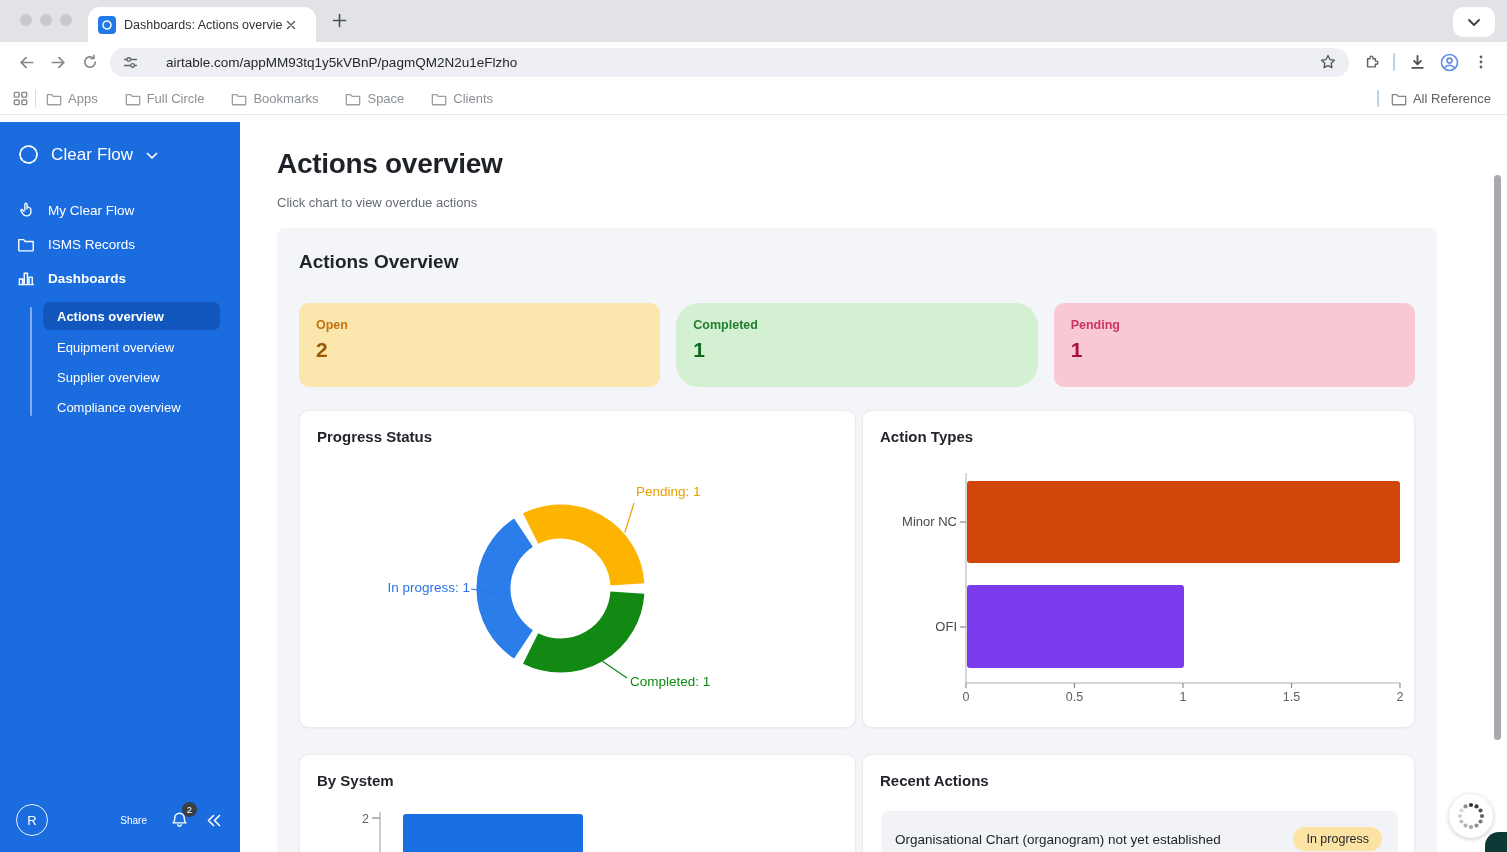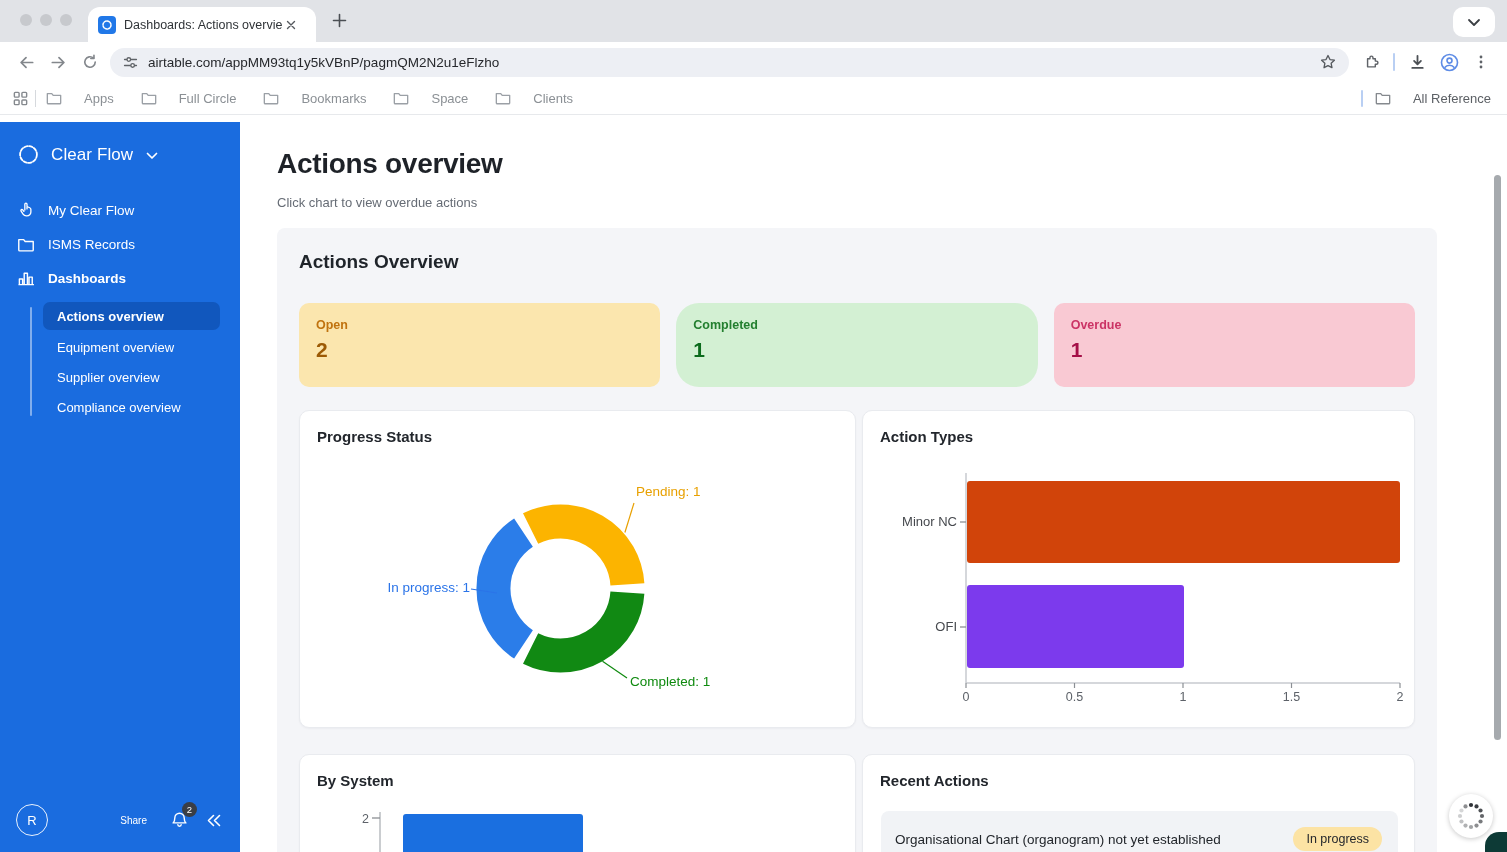--- a/index.html
+++ b/index.html
@@ -16,28 +16,28 @@
   .tab-title { font-size:12.5px; color:#2f3337; width:158px; overflow:hidden; white-space:nowrap; }
   .tab-close { margin-left:2px; display:flex; }
   .newtab { position:absolute; left:330px; top:11px; display:flex; }
   .tabsearch { position:absolute; right:12px; top:7px; width:42px; height:30px; background:#fff;
                border-radius:10px; display:flex; align-items:center; justify-content:center; }
 
   .toolbar { height:40px; background:#fff; display:flex; align-items:center; padding:0 10px; }
   .nav-btn { width:32px; height:32px; display:flex; align-items:center; justify-content:center; flex-shrink:0; }
   .urlbar { flex:1; height:29px; background:#edeff4; border-radius:15px; display:flex; align-items:center;
             margin:0 6px 0 4px; padding:0 12px; min-width:0; }
-  .url-text { font-size:13.5px; color:#26282c; margin-left:9px; white-space:nowrap; overflow:hidden; }
+  .url-text { font-size:13.5px; color:#26282c; margin-left:27px; white-space:nowrap; overflow:hidden; }
   .url-star { margin-left:auto; display:flex; }
   .tb-sep { width:2px; height:18px; background:#b9cff3; border-radius:1px; margin:0 6px; }
 
   .bookmarks { height:33px; background:#fff; display:flex; align-items:center; padding:0 12px;
                border-bottom:1px solid #e7e9ec; }
   .bm-sep { width:1px; height:17px; background:#d6d9dd; margin:0 10px 0 6px; }
-  .bm { display:flex; align-items:center; gap:22px; font-size:13px; color:#8b9095; margin-right:27px; white-space:nowrap; }
+  .bm { display:flex; align-items:flex-end; gap:6px; font-size:13px; color:#8b9095; margin-right:27px; white-space:nowrap; }
   .bm-right { margin-left:auto; display:flex; align-items:center; }
   .bm-right .bm { margin-right:4px; color:#5c6065; }
   .bm-sep-blue { width:2px; height:17px; background:#b9cff3; border-radius:1px; margin-right:12px; }
   .chrome-spacer { height:7px; background:#fff; }
 
   
   .app { display:flex; height:730px; }
 
   .sidebar { width:240px; flex-shrink:0; background:#1a6cdf; color:#fff; position:relative; }
   .logo-row { display:flex; align-items:center; gap:11px; padding:21px 16px 0 17px; }
@@ -338,21 +338,21 @@
       <div class="stats">
         <div class="stat s-amber">
           <div class="lbl">Open</div>
           <div class="val">2</div>
         </div>
         <div class="stat s-green">
           <div class="lbl">Completed</div>
           <div class="val">1</div>
         </div>
         <div class="stat s-pink">
-          <div class="lbl">Overdue</div>
+          <div class="lbl">Pending</div>
           <div class="val">1</div>
         </div>
       </div>
 
       <div class="cards">
 
         <div class="card progress">
           <div class="card-title">Progress Status</div>
           <svg class="chart-svg" width="555" height="316" viewBox="0 0 555 316">
             <path d="M 230.6 117.5 A 67 67 0 0 1 327.4 173.4" fill="none" stroke-width="34" stroke="#fcb400"></path>

